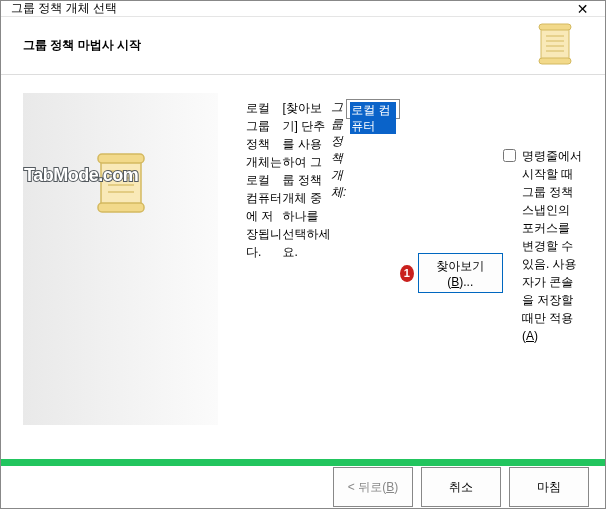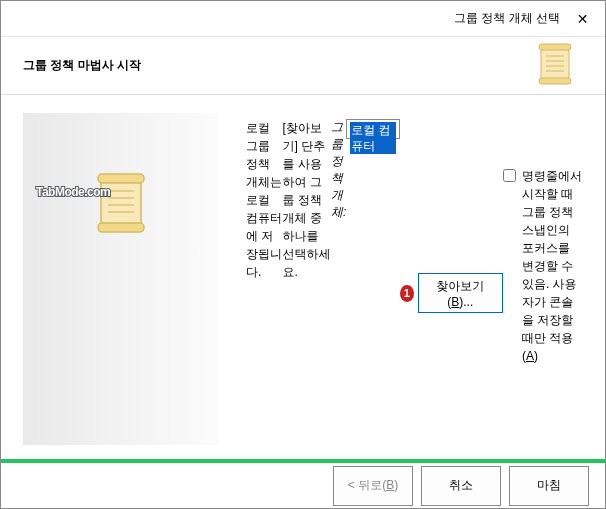--- a/index.html
+++ b/index.html
@@ -8,24 +8,24 @@
     font-size: 12px;
     color: #000;
     background: #fff;
     width: 606px;
     height: 509px;
     overflow: hidden;
     border: 1px solid #888;
     position: relative;
   }
   .titlebar {
-    height: 36px;
-    display: flex;
-    align-items: center;
-    justify-content: flex-end;
+    height: 16px;
+    display: flex;
+    align-items: center;
+    justify-content: space-between;
     padding: 0 0 0 10px;
     border-bottom: 1px solid #e5e5e5;
   }
   .titlebar .title { font-size: 12px; }
   .titlebar .close {
     width: 45px; height: 31px;
     display: flex; align-items: center; justify-content: center;
     font-size: 14px; font-family: Arial, sans-serif;
     cursor: default;
   }
@@ -48,24 +48,24 @@
     margin: 18px 0 18px 22px;
     background: linear-gradient(to right, #e9e9e9, #fbfbfb);
     display: flex;
     align-items: center;
     justify-content: center;
     position: relative;
   }
   .left-pane .big-scroll svg { width: 56px; height: 64px; position: absolute; top: 58px; left: 70px;}
   .watermark {
     position: absolute;
-    top: 72px; left: 13px;
+    top: 72px; left: 1px;
     font-family: Arial, sans-serif;
     font-weight: 900;
-    font-size: 12px;
+    font-size: 18px;
     letter-spacing: -0.5px;
     color: #fff;
     -webkit-text-stroke: 2px #545a5f;
     text-stroke: 2px #545a5f;
     paint-order: stroke fill;
   }
   .right-pane {
     flex: 1;
     padding: 24px 22px 10px 28px;
     display: flex;
@@ -126,21 +126,21 @@
     align-items: flex-start;
     gap: 6px;
     margin-top: 48px;
     line-height: 1.5;
   }
   .checkbox-row input { margin-top: 2px; width: 13px; height: 13px; flex-shrink: 0;}
   .footer {
     position: absolute;
     left: 0; right: 0; bottom: 0;
     height: 49px;
-    border-top: 4px solid #22c55e;
+    border-top: 7px solid #22c55e;
     display: flex;
     justify-content: flex-end;
     align-items: center;
     padding: 0 16px;
     gap: 8px;
   }
   .btn.disabled { color: #888; }
   .btn.wide { min-width: 80px; }
   u { text-decoration: underline; }
 </style>

